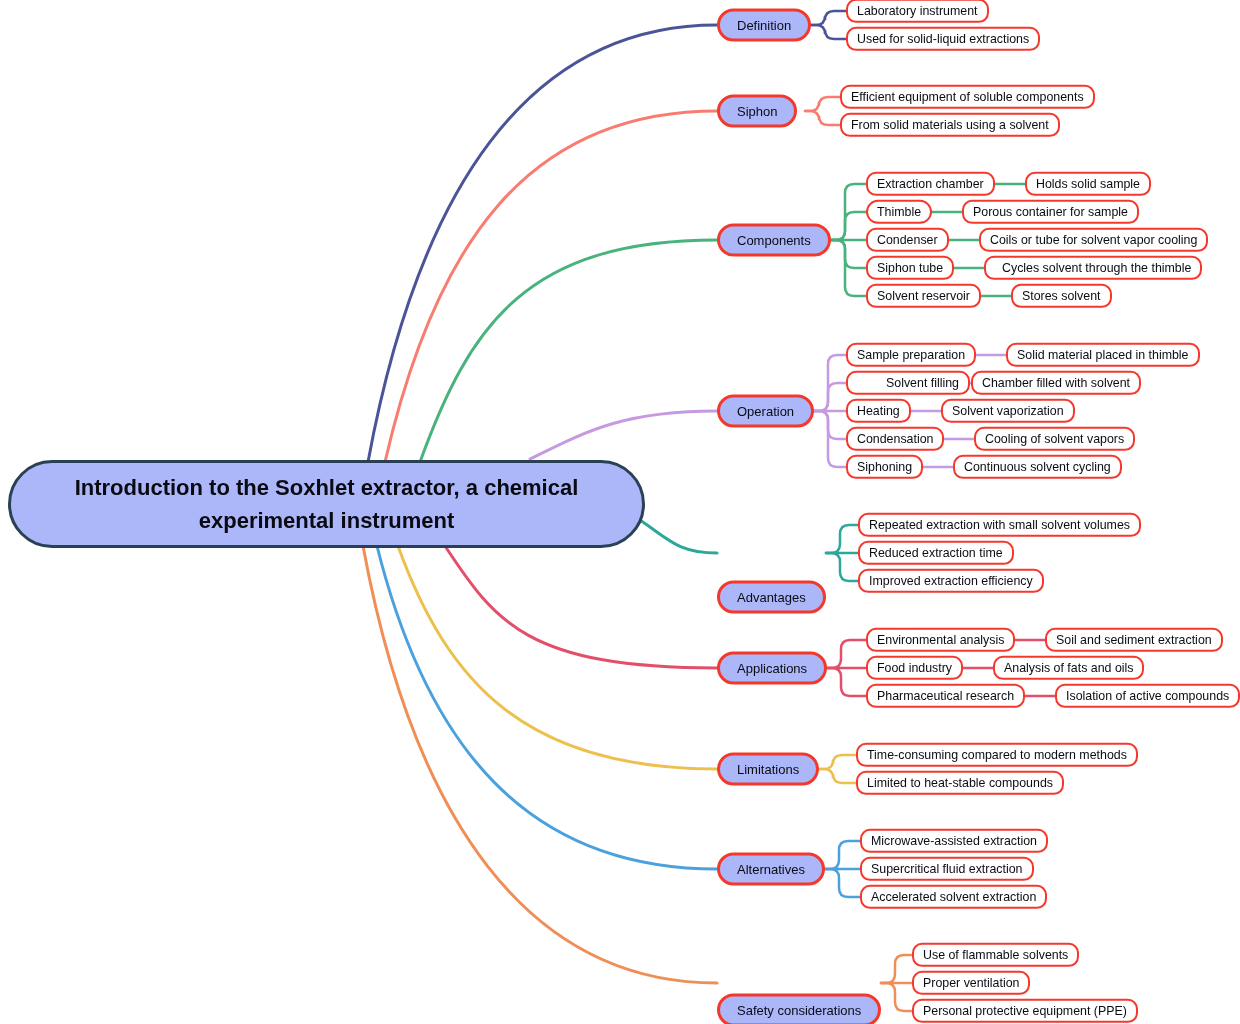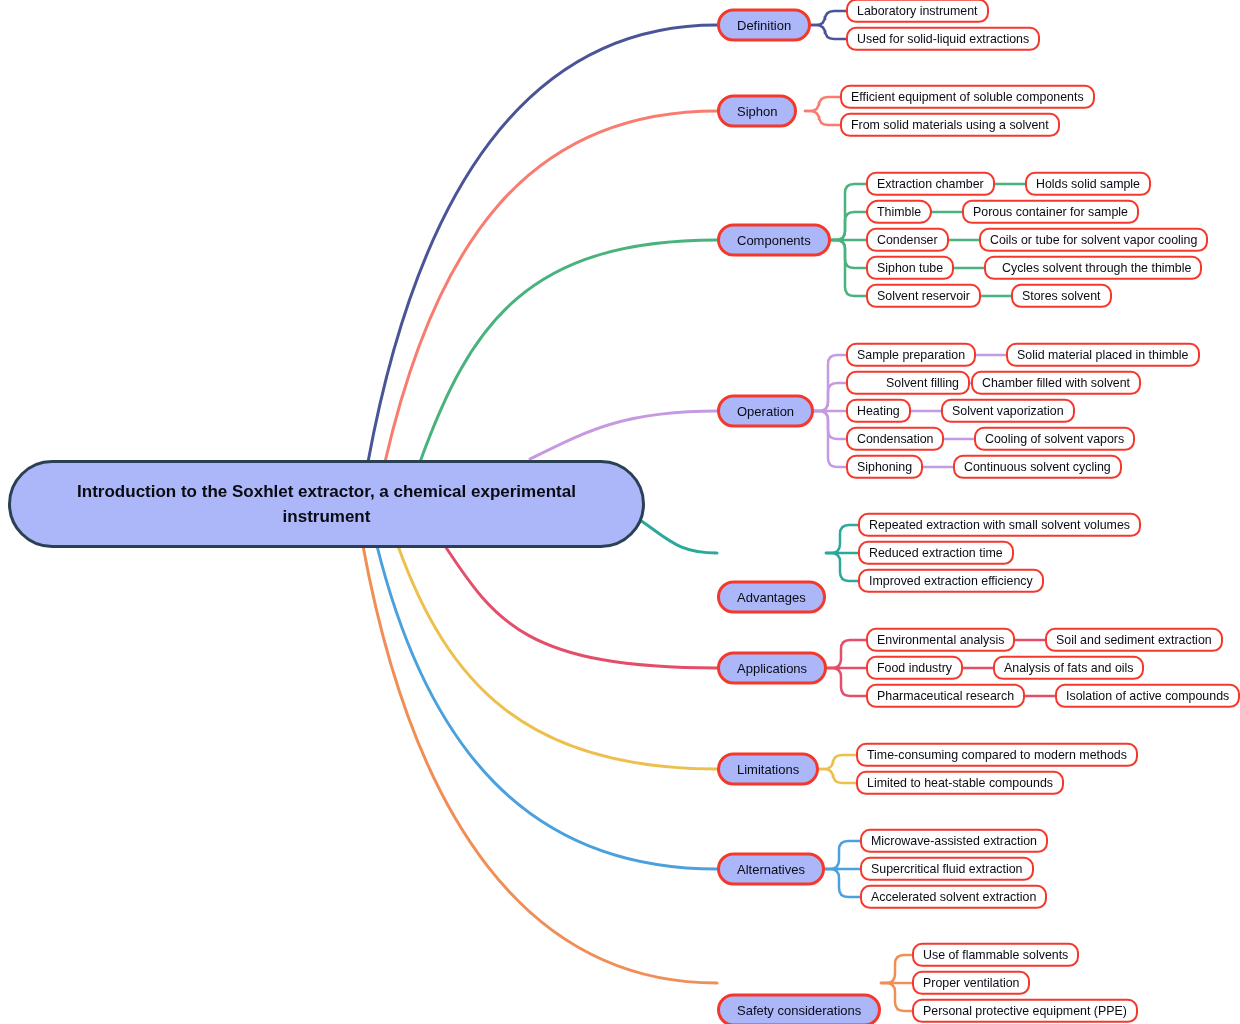--- a/index.html
+++ b/index.html
@@ -18,21 +18,21 @@
   .leaf{
     position:absolute;transform:translateY(-50%);
     background:#ffffff;border:2px solid var(--nodeBorder);
     border-radius:10px;padding:3px 9px;font-size:12.4px;font-weight:500;
     color:#0b0b14;white-space:nowrap;line-height:1.15;box-sizing:content-box;
   }
   #root-node{
     position:absolute;left:8px;top:460px;width:637px;height:88px;box-sizing:border-box;
     background:var(--fill);border:3.5px solid var(--rootBorder);border-radius:44px;
     display:flex;align-items:center;justify-content:center;text-align:center;
-    padding:0 52px;font-size:17px;font-weight:700;color:#0a0a12;line-height:1.5;
+    padding:0 52px;font-size:22px;font-weight:700;color:#0a0a12;line-height:1.5;
     z-index:3;
   }
 </style>
 </head>
 <body>
 
 <div id="canvas" style="--fill: #abb7f8; --nodeBorder: #f4382c; --rootBorder: #2b4055;">
   <svg id="links" width="1240" height="1024">
       <path d="M368,462 C418,191.1 527,25 717,25" fill="none" stroke="#4a5496" stroke-width="3" stroke-linecap="round"></path>
       <path d="M811,25 L816,25 Q825,25 825,16 L825,20 Q825,11 834,11 L846,11" fill="none" stroke="#4a5496" stroke-width="2.5" stroke-linecap="round"></path>

